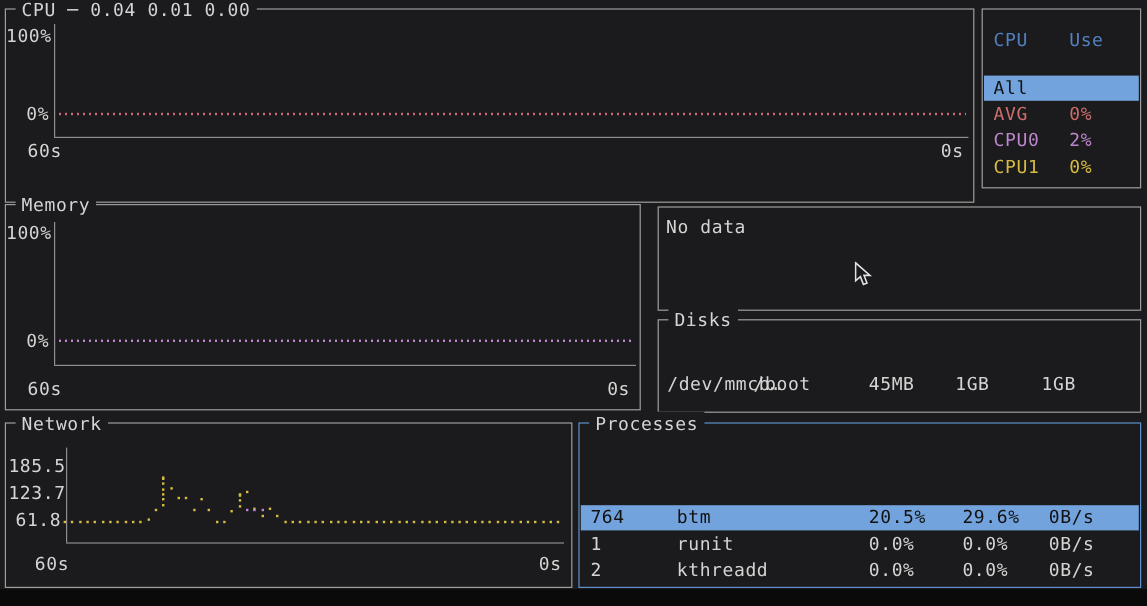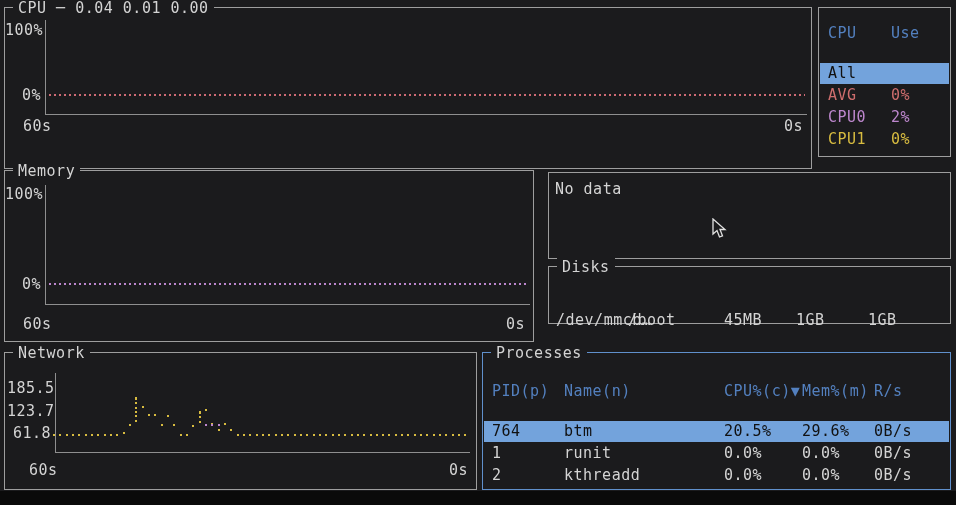--- a/index.html
+++ b/index.html
@@ -76,21 +76,21 @@
     <div class="axis-h" style="left:40px;right:3px;top:133px;"></div>
     <div class="dotline" id="memory-line" style="left: 44px; right: 5px; top: 112px; background: repeating-linear-gradient(90deg, rgb(189, 135, 205) 0px, rgb(189, 135, 205) 2px, transparent 2px, transparent 5px);"></div>
     <div class="xlab" style="left:18px;top:143px;">60s</div>
     <div class="xlab" style="right:8px;top:143px;">0s</div>
   </section>
 
   <section class="panel" style="left:548px;top:172px;width:403px;height:87px;">
     <div class="cell" style="left:6px;top:6px;">No data</div>
   </section>
 
-  <section class="panel" style="left:548px;top:266px;width:403px;height:58px;">
+  <section class="panel" style="left:548px;top:266px;width:403px;height:78px;">
     <span class="ptitle">Disks</span>
     <div id="disk-rows">
         <div class="trow" style="top: 43px;">
           <span class="cell" style="left: 6px;">/dev/mmcb…</span>
           <span class="cell" style="left: 78px;">/boot</span>
           <span class="cell" style="left: 174px;">45MB</span>
           <span class="cell" style="left: 246px;">1GB</span>
           <span class="cell" style="left: 318px;">1GB</span>
         </div>
       </div>
@@ -182,27 +182,20 @@
         <i class="dot" style="left: 199.92px; top: 71.172px; background: rgb(189, 135, 205);"></i>
         <i class="dot" style="left: 206.25px; top: 71.172px; background: rgb(189, 135, 205);"></i>
         <i class="dot" style="left: 212.58px; top: 71.172px; background: rgb(189, 135, 205);"></i>
       </div>
     <div class="xlab" style="left:24px;top:107px;">60s</div>
     <div class="xlab" style="right:8px;top:107px;">0s</div>
   </section>
 
   <section class="panel sel-border" style="left:482px;top:352px;width:469px;height:138px;">
     <span class="ptitle">Processes</span>
-    <div class="trow hdr" style="top:28px;">
-      <span class="cell" style="left:8px;">PID(p)</span>
-      <span class="cell" style="left:80px;">Name(n)</span>
-      <span class="cell" style="left:240px;">CPU%(c)▼</span>
-      <span class="cell" style="left:318px;">Mem%(m)</span>
-      <span class="cell" style="left:390px;">R/s</span>
-    </div>
     <div id="proc-rows">
         <div class="trow sel" style="top: 68px;">
           <span class="cell" style="left: 8px;">764</span>
           <span class="cell" style="left: 80px;">btm</span>
           <span class="cell" style="left: 240px;">20.5%</span>
           <span class="cell" style="left: 318px;">29.6%</span>
           <span class="cell" style="left: 390px;">0B/s</span>
         </div>
         <div class="trow" style="top: 90px;">
           <span class="cell" style="left: 8px;">1</span>

